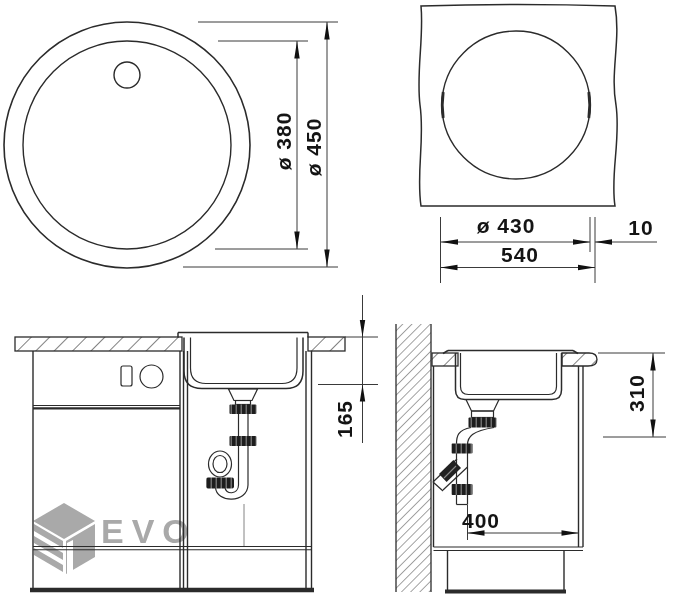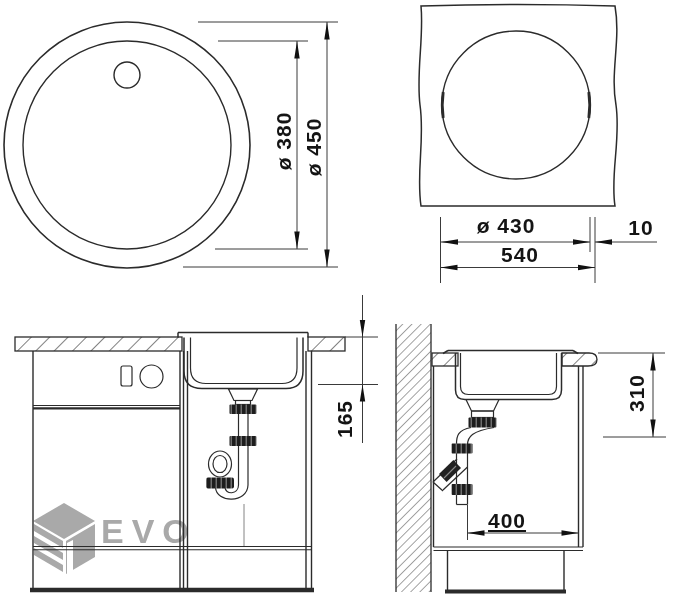--- a/index.html
+++ b/index.html
@@ -207,15 +207,15 @@
     </g>
   </svg>
 
   <div class="dim-label rot" style="left:284px;top:141px;">ø 380</div>
   <div class="dim-label rot" style="left:314px;top:147px;">ø 450</div>
   <div class="dim-label" style="left:506px;top:226px;">ø 430</div>
   <div class="dim-label" style="left:641px;top:228px;">10</div>
   <div class="dim-label" style="left:520px;top:255px;">540</div>
   <div class="dim-label rot" style="left:345px;top:419px;">165</div>
   <div class="dim-label rot" style="left:637px;top:393px;">310</div>
-  <div class="dim-label" style="left:507px;top:521px;text-decoration:underline;">400</div>
+  <div class="dim-label" style="left:481px;top:521px;">400</div>
 
 </div>
 
 </body></html>

